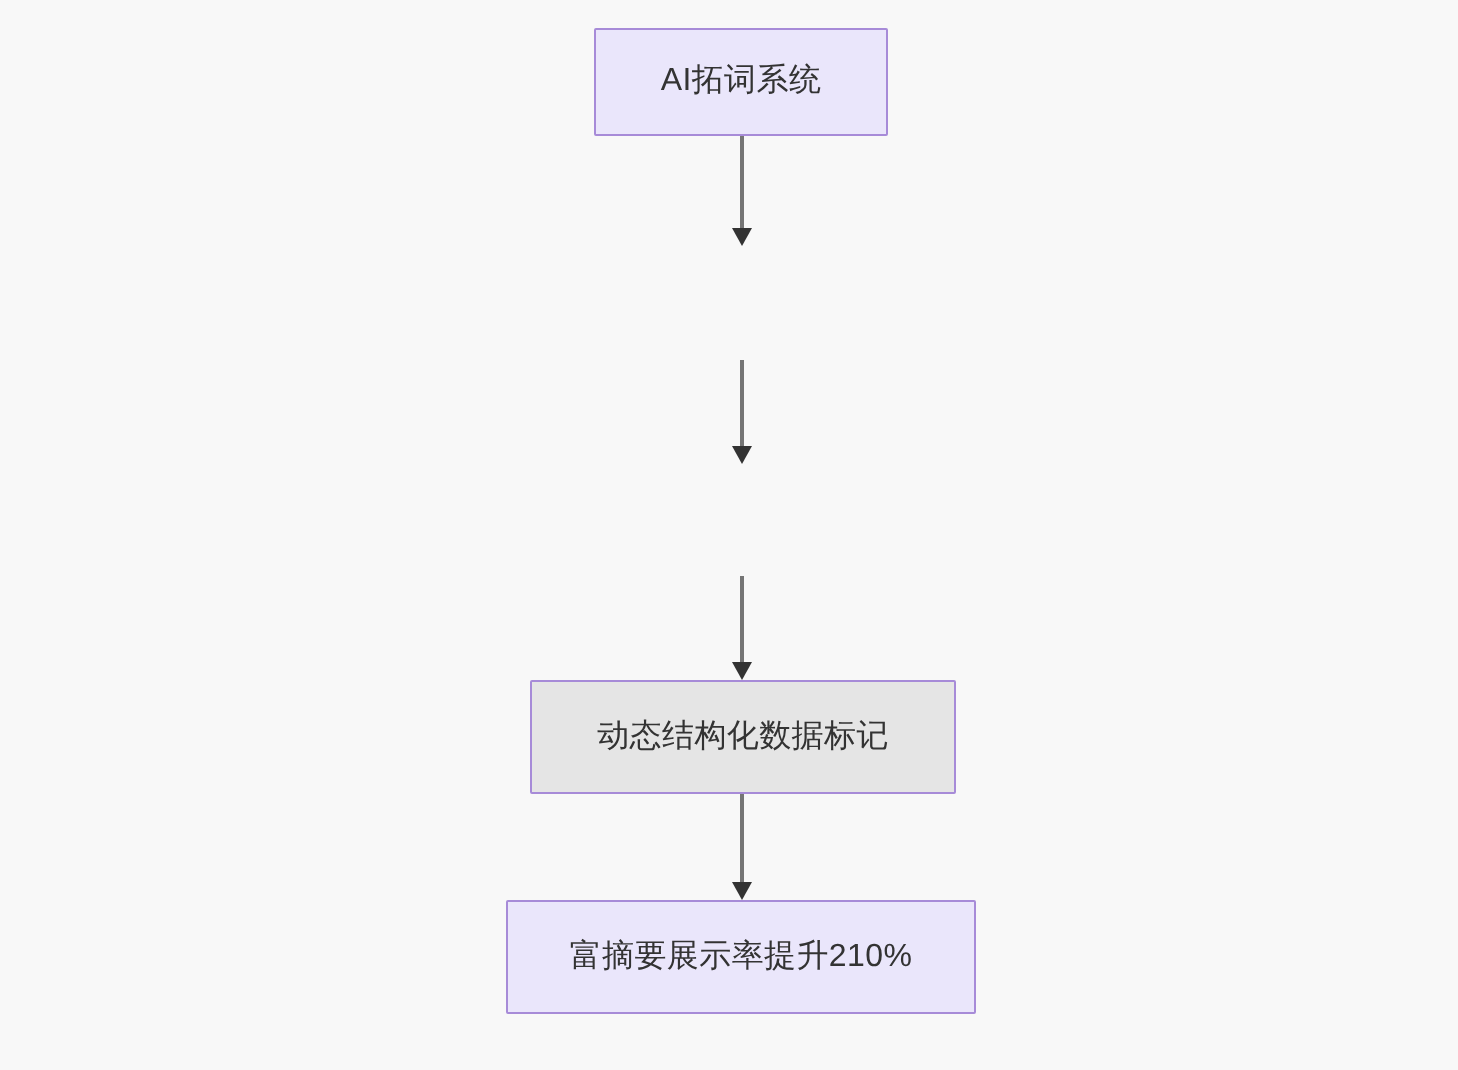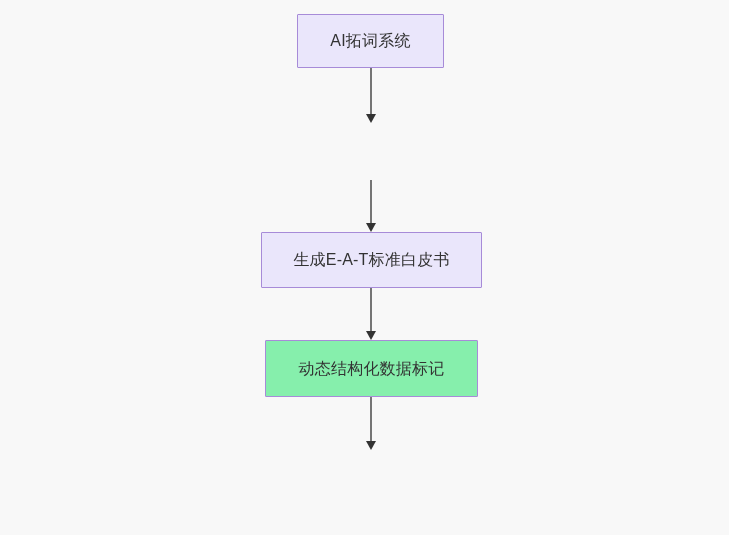--- a/index.html
+++ b/index.html
@@ -72,22 +72,22 @@
         <line x1="371" y1="397" x2="371" y2="441" class="edge-line" stroke="#757575"></line>
         <polygon points="366,441 376,441 371,450" class="edge-head" fill="#333333"></polygon>
       </g>
   </svg>
 
   <div class="flow-node" id="node-1" style="left: 297px; top: 14px; width: 147px; height: 54px; background: rgb(234, 230, 251); border-color: rgb(167, 139, 216);">
     <span class="flow-node-label">AI拓词系统</span>
   </div>
 
 
-  <div class="flow-node" id="node-3" style="left: 261px; top: 232px; width: 221px; height: 56px; background: rgb(234, 230, 251); border-color: rgb(167, 139, 216);">
-    <span class="flow-node-label">生成E-A-T标准白皮书</span>
-  </div>
 
-  <div class="flow-node" id="node-4" style="left: 265px; top: 340px; width: 213px; height: 57px; background: #86efac; border-color: rgb(167, 139, 216);">
+  <div class="flow-node" id="node-4" style="left: 265px; top: 340px; width: 213px; height: 57px; background: #e5e5e5; border-color: rgb(167, 139, 216);">
     <span class="flow-node-label">动态结构化数据标记</span>
   </div>
 
+  <div class="flow-node" id="node-5" style="left: 253px; top: 450px; width: 235px; height: 57px; background: rgb(234, 230, 251); border-color: rgb(167, 139, 216);">
+    <span class="flow-node-label">富摘要展示率提升210%</span>
+  </div>
 
 </div>
 
 </body></html>

